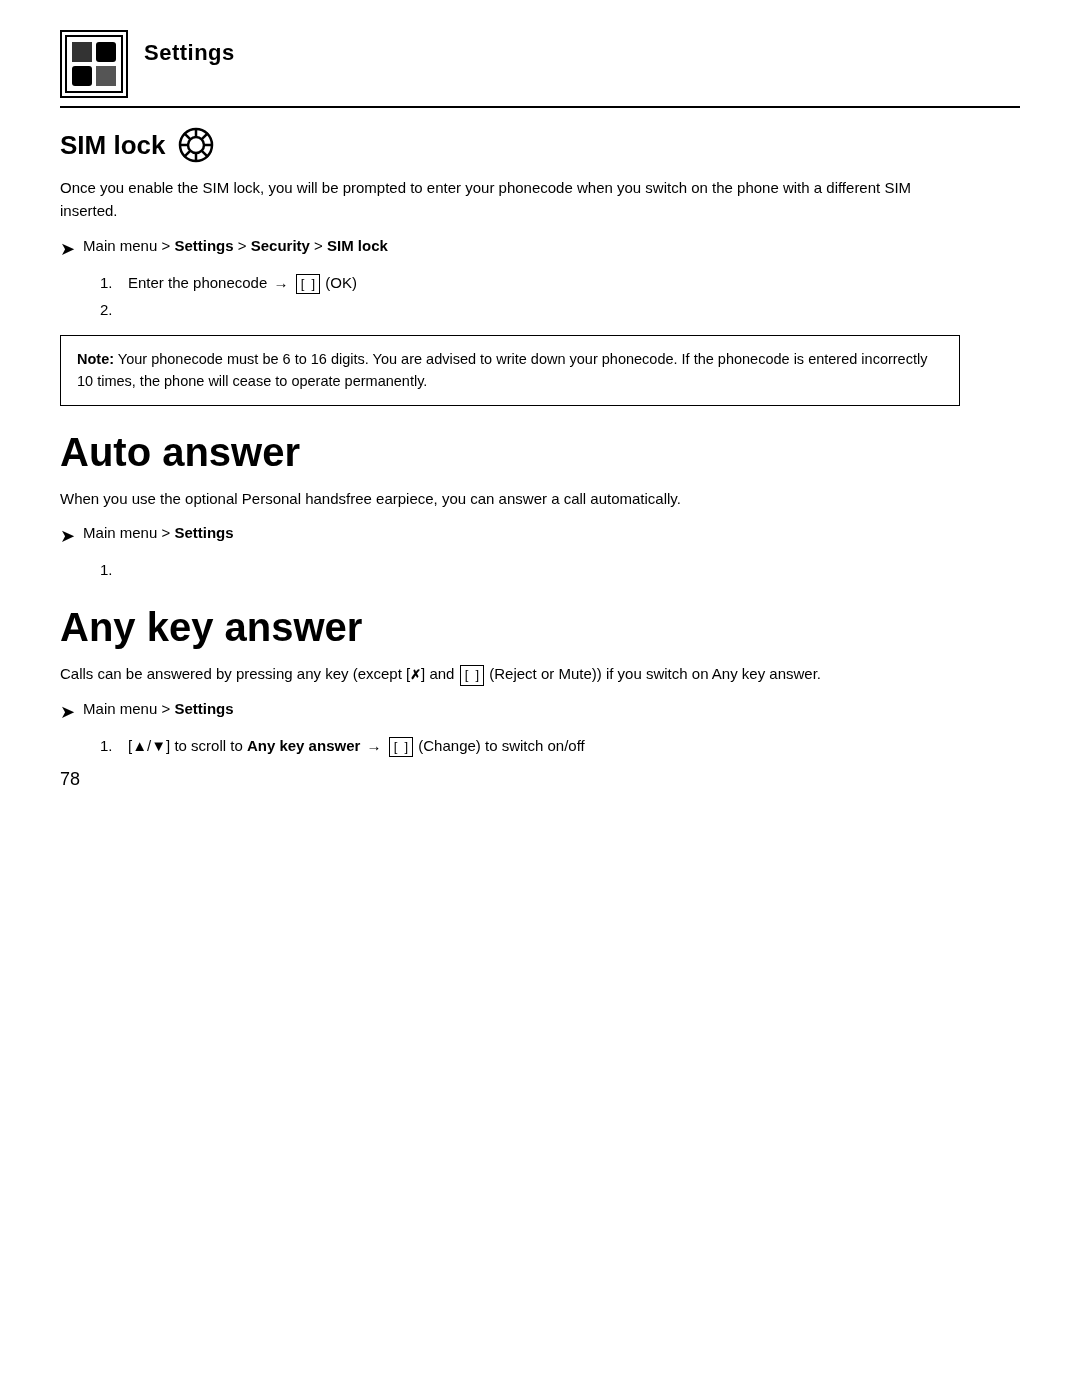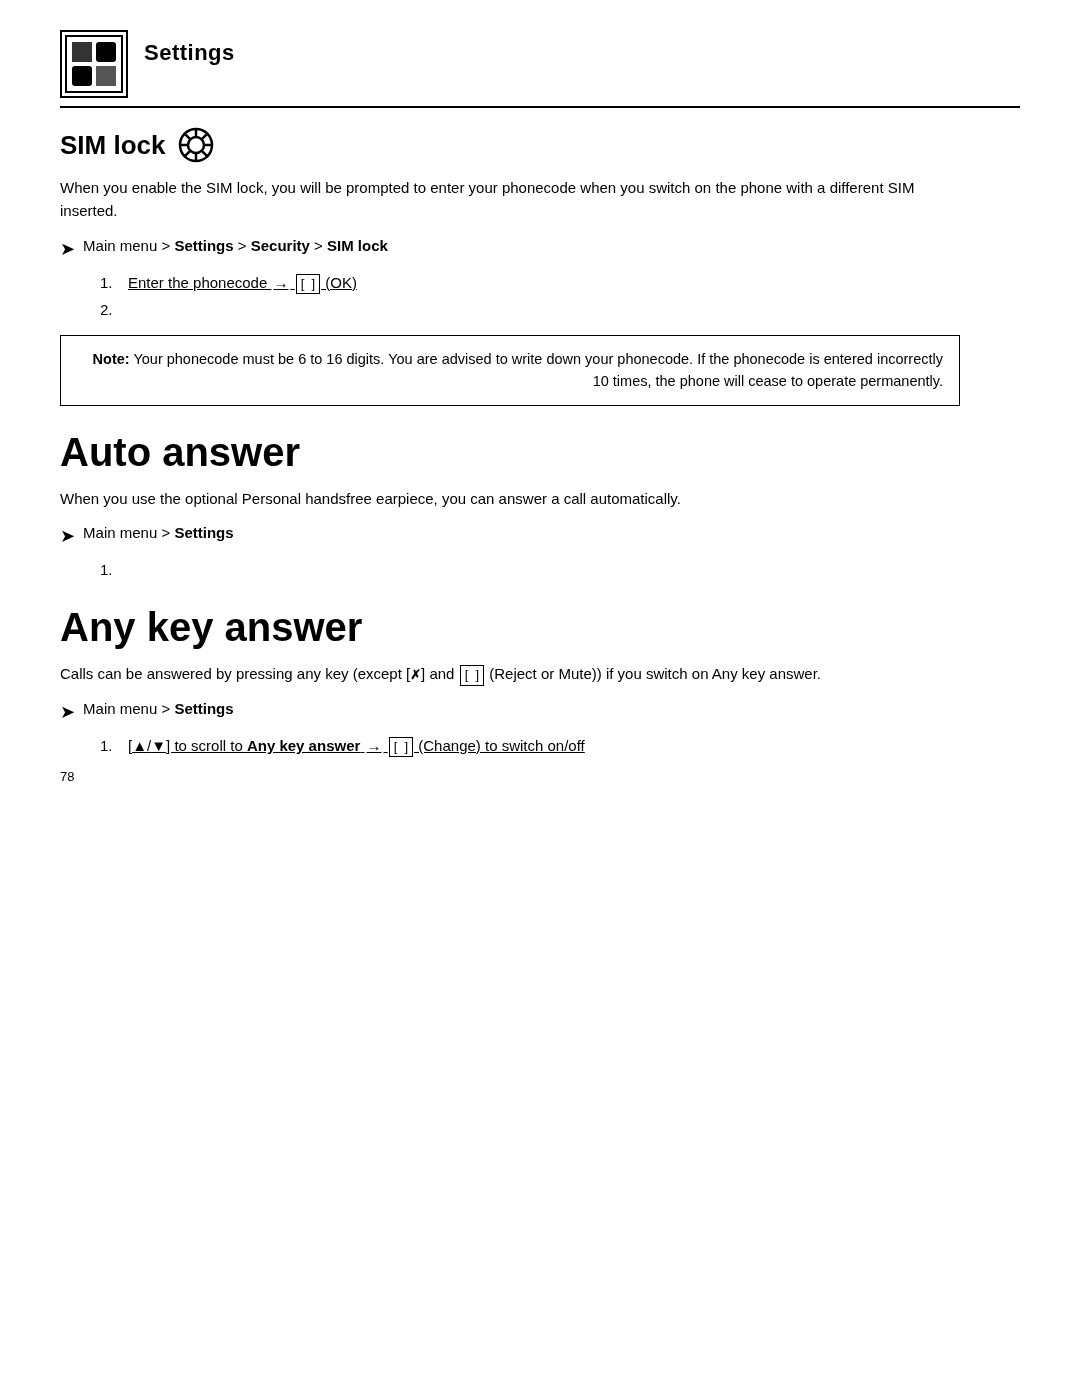--- a/index.html
+++ b/index.html
@@ -114,55 +114,53 @@
       font-size: 15px;
       font-weight: normal;
       margin-right: 10px;
       flex-shrink: 0;
       min-width: 18px;
     }
 
     .step-text {
       font-size: 15px;
       line-height: 1.55;
-      text-decoration: underline;
     }
 
     .kbd-btn {
       display: inline-block;
       border: 1.5px solid #000;
       padding: 0px 4px;
       font-size: 13px;
       min-width: 22px;
       text-align: center;
       line-height: 1.4;
       margin: 0 1px;
     }
 
     .note-box {
       border: 1.5px solid #000;
       padding: 12px 16px;
       margin: 14px 0 18px 0;
       max-width: 900px;
       font-size: 14.5px;
       line-height: 1.55;
-      text-align: right;
     }
 
     
     .big-heading {
       font-size: 40px;
       font-weight: bold;
       margin: 24px 0 12px 0;
       font-family: Arial, Helvetica, sans-serif;
     }
 
     
     .page-footer {
-      font-size: 13px;
+      font-size: 18px;
     }
 
     .arrow-right {
       font-size: 15px;
       margin: 0 2px;
     }
   </style>
 </head>
 <body>
 
@@ -193,21 +191,21 @@
       <line x1="2" y1="18" x2="10" y2="18" stroke="#000" stroke-width="2.5"></line>
       <line x1="26" y1="18" x2="34" y2="18" stroke="#000" stroke-width="2.5"></line>
       <line x1="6.1" y1="6.1" x2="12.2" y2="12.2" stroke="#000" stroke-width="2.5"></line>
       <line x1="23.8" y1="23.8" x2="29.9" y2="29.9" stroke="#000" stroke-width="2.5"></line>
       <line x1="29.9" y1="6.1" x2="23.8" y2="12.2" stroke="#000" stroke-width="2.5"></line>
       <line x1="12.2" y1="23.8" x2="6.1" y2="29.9" stroke="#000" stroke-width="2.5"></line>
     </svg>
   </span>
 </div>
 
-<p class="section-desc">When you enable the SIM lock, you will be prompted to enter your phonecode when you switch on the phone with a different SIM inserted.</p>
+<p class="section-desc">Once you enable the SIM lock, you will be prompted to enter your phonecode when you switch on the phone with a different SIM inserted.</p>
 
 <div class="nav-instruction">
   <span class="nav-arrow">➤</span>
   <span class="nav-text">
     Main menu &gt; <strong>Settings</strong> &gt; <strong>Security</strong> &gt; <strong>SIM lock</strong>
   </span>
 </div>
 
 <div class="steps">
   <div class="step">

